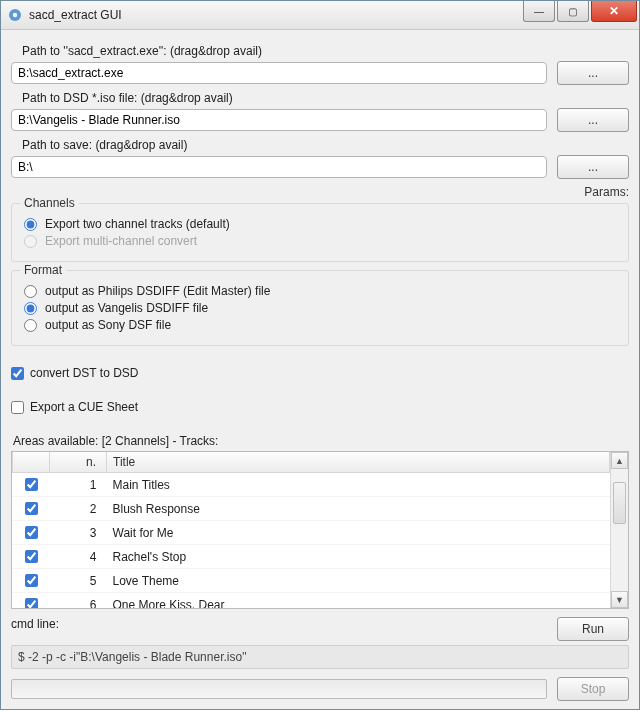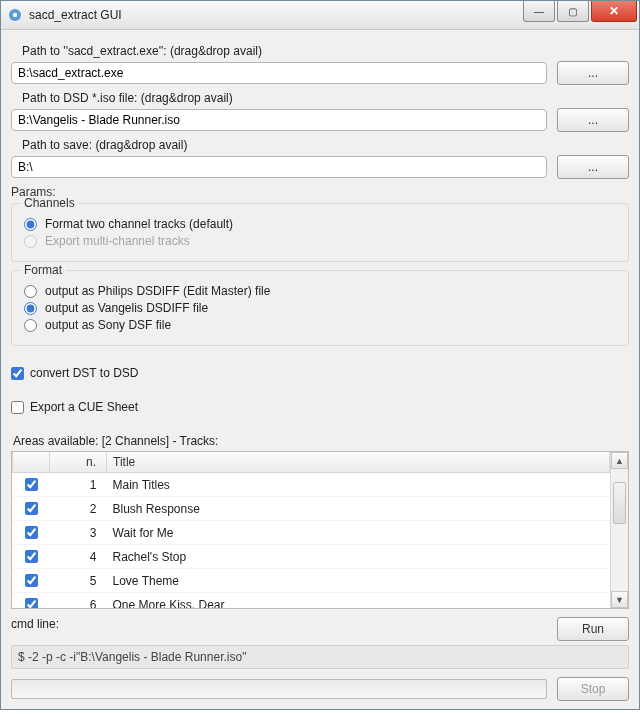--- a/index.html
+++ b/index.html
@@ -9,21 +9,21 @@
 .titlebar .title{flex:1;font-size:12px;color:#222}
 .winbtns{display:flex;height:100%}
 .winbtn{width:30px;height:20px;margin-top:0;margin-right:2px;border:1px solid #8a8a8a;border-top:none;border-radius:0 0 3px 3px;background:linear-gradient(#f5f5f5,#d9d9d9);display:flex;align-items:center;justify-content:center;font-size:10px;color:#333}
 .winbtn.close{width:44px;background:linear-gradient(#e97e6f,#d9412a);border-color:#a3321f;color:#fff;font-size:12px;font-weight:bold}
 .client{padding:10px 10px 8px;background:#f0f0f0}
 .lbl{margin:4px 0 3px 11px;color:#222}
 .row{display:flex;gap:10px;align-items:center;margin-bottom:6px}
 .tinput{flex:1;height:22px;box-sizing:border-box;border:1px solid #b5b5b5;border-radius:4px;padding:0 6px;background:#fff;font:inherit}
 .btn{height:24px;min-width:72px;border:1px solid #9a9a9a;border-radius:3px;background:linear-gradient(#fdfdfd,#e5e5e5);padding:0 10px;font:inherit;color:#333}
 .btn:disabled{color:#9a9a9a}
-.params-hdr{text-align:left;margin:6px 0 4px;color:#333}
+.params-hdr{text-align:right;margin:6px 0 4px;color:#333}
 .groupbox{border:1px solid #d8d8d8;border-radius:3px;margin:4px 0 8px;padding:10px 12px 10px;position:relative;background:#f0f0f0}
 .groupbox>.legend{position:absolute;top:-8px;left:8px;background:#f0f0f0;padding:0 4px;color:#333}
 .opt{display:flex;align-items:center;gap:8px;margin:3px 0;color:#222}
 .opt.disabled{color:#a5a5a5}
 .opt input{margin:0}
 .chkrow{display:flex;align-items:flex-end;gap:6px;margin:20px 0}
 .chkrow input{margin:0}
 .areas-lbl{margin:8px 0 3px 2px}
 .tablewrap{border:1px solid #bcbcbc;background:#fff;height:156px;display:flex}
 .table-scroll{flex:1;overflow:hidden}
@@ -83,25 +83,25 @@
       <input class="tinput" value="B:\" style="">
       <button class="btn">...</button>
     </div>
 
     <div class="params-hdr">Params:</div>
 
     <div class="groupbox">
       <span class="legend">Channels</span>
       <label class="opt">
         <input type="radio" name="ch" checked="" style="">
-        <span>Format two channel tracks (default)</span>
+        <span>Export two channel tracks (default)</span>
       </label>
       <label class="opt disabled">
         <input type="radio" name="ch" disabled="" style="">
-        <span>Export multi-channel tracks</span>
+        <span>Export multi-channel convert</span>
       </label>
     </div>
 
     <div class="groupbox">
       <span class="legend">Format</span>
       <label class="opt">
         <input type="radio" name="fmt" style="">
         <span>output as Philips DSDIFF (Edit Master) file</span>
       </label>
       <label class="opt">

